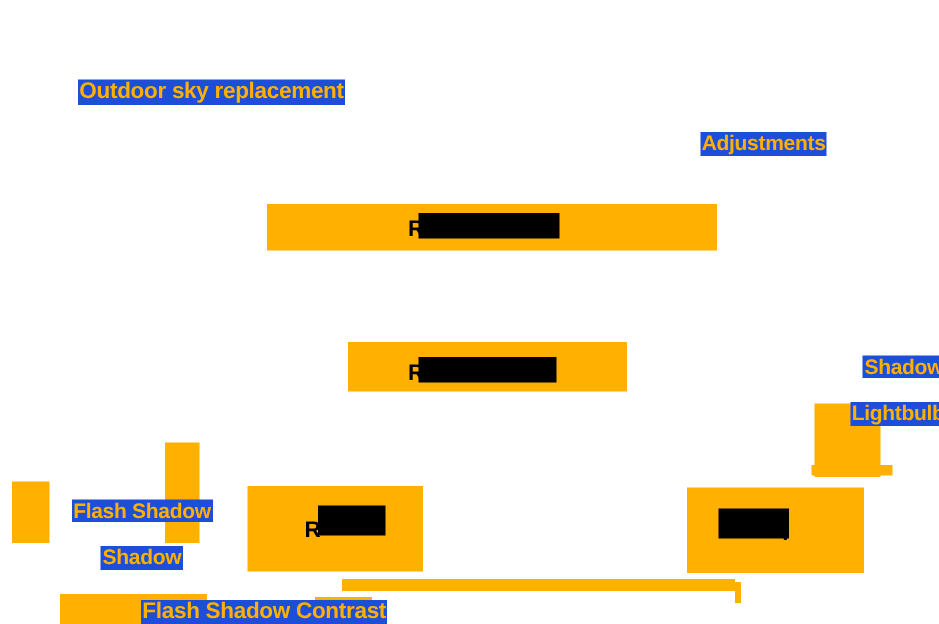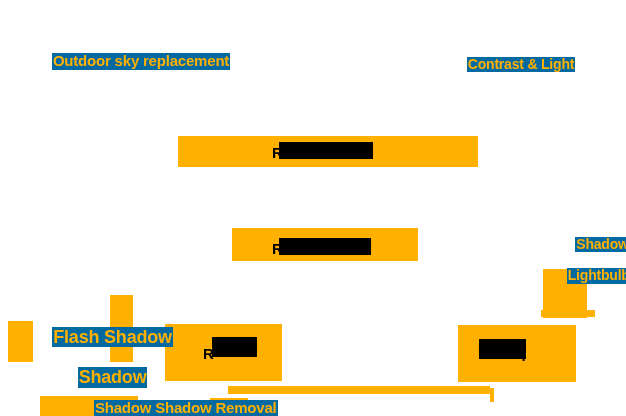--- a/index.html
+++ b/index.html
@@ -32,31 +32,31 @@
   .label {
     position: absolute;
     font-family: "Liberation Sans", sans-serif;
     font-weight: bold;
     color: #ffb000;
     line-height: 1.12;
     white-space: pre;
     letter-spacing: -0.2px;
   }
   .label .hl {
-    background: #0369a1;
+    background: #1d4ed8;
     display: inline-block;
     padding: 0 1px;
   }
   .label.center {
     text-align: center;
   }
   .lbl-sky        { left: 36px;  top: 36px;  font-size: 15px; }
   .lbl-contrast   { left: 452px; top: 41px;  font-size: 14px; }
   .lbl-fixing     { left: 552px; top: 221px; font-size: 14px; }
-  .lbl-flash-two  { left: 33px;  top: 307px; font-size: 18px; }
+  .lbl-flash-two  { left: 33px;  top: 317px; font-size: 14px; }
   .lbl-flash-one  { left: 78px;  top: 383px; font-size: 15px; }
 
   
   .bartext {
     position: absolute;
     font-family: "Liberation Sans", sans-serif;
     font-weight: bold;
     font-size: 15px;
     color: #000000;
     white-space: pre;
@@ -97,30 +97,31 @@
   <div class="redaction" style="left:212px; top:337px; width:45px; height:20px;"></div>
 
   <div class="bartext" style="left:470px; top:347px;">             l</div>
   <div class="redaction" style="left:479px; top:339px; width:47px; height:20px;"></div>
 
   <div class="label lbl-sky">
     <span class="hl">Outdoor sky replacement</span>
   </div>
 
   <div class="label center lbl-contrast">
-    <span class="hl">Contrast &amp; Light</span><br>
+    <br>
+    <span class="hl">Adjustments</span>
   </div>
 
   <div class="label center lbl-fixing">
     <span class="hl">Shadow</span><br>
     <span class="hl">Lightbulbs</span>
   </div>
 
   <div class="label center lbl-flash-two">
     <span class="hl">Flash Shadow</span><br>
     <span class="hl">Shadow</span>
   </div>
 
   <div class="label lbl-flash-one">
-    <span class="hl">Shadow Shadow Removal</span>
+    <span class="hl">Flash Shadow Contrast</span>
   </div>
 
 </div>
 
 </body></html>

